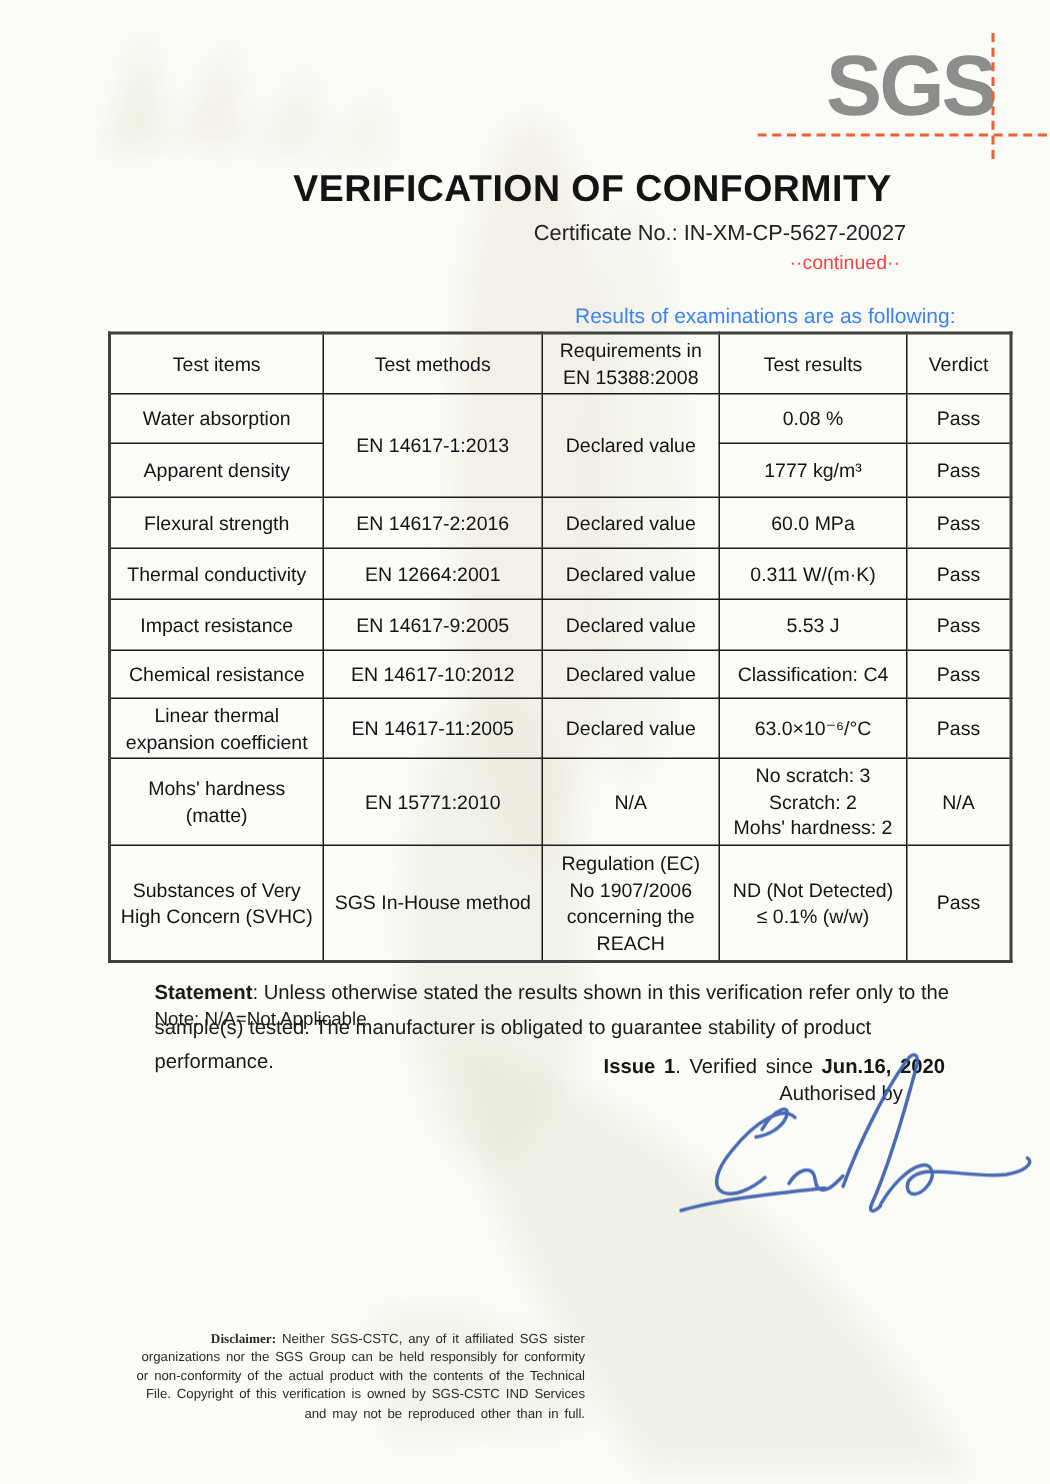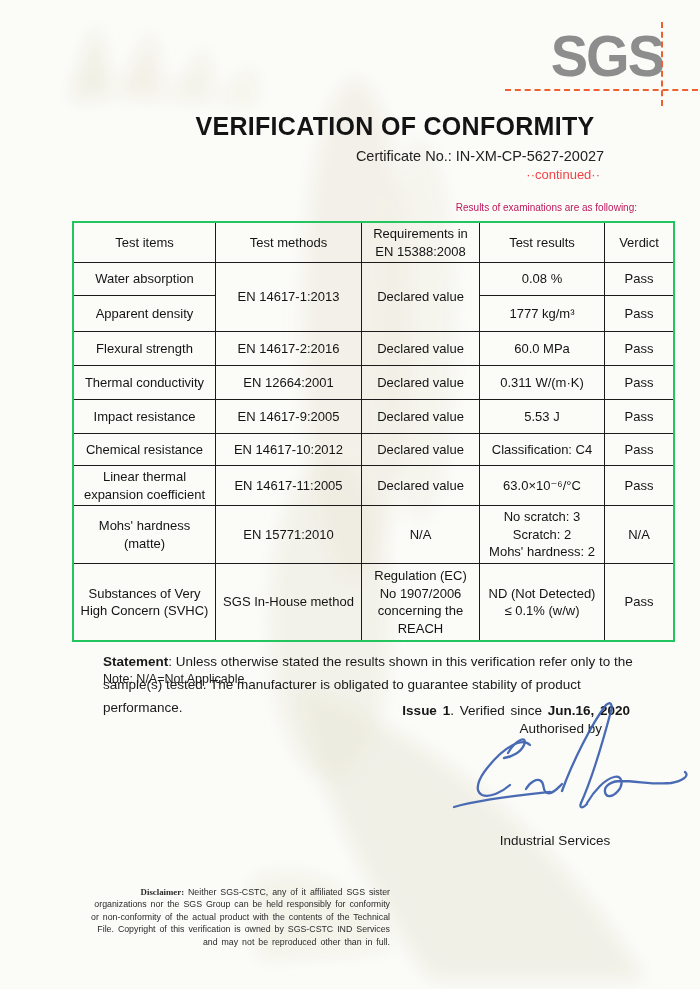--- a/index.html
+++ b/index.html
@@ -22,32 +22,32 @@
   }
   .crop-h{left:505px;top:89px;width:193px;border-top:2px dashed #ee6030;height:0;}
   .crop-v{left:661px;top:22px;height:84px;border-left:2px dashed #ee6030;width:0;}
   
   .title{
     left:85px;top:112px;width:620px;text-align:center;
     font-size:25px;font-weight:bold;color:#141414;letter-spacing:.3px;
   }
   .certline{left:280px;top:148px;width:400px;text-align:center;font-size:14.5px;color:#222;}
   .continued{left:340px;top:167px;width:260px;text-align:right;font-size:13px;color:#ef4444;}
-  .results-caption{left:340px;top:202px;width:297px;text-align:right;font-size:10px;color:#be185d;}
+  .results-caption{left:340px;top:202px;width:297px;text-align:right;font-size:14px;color:#3b82f6;}
   
   .tbl-wrap{left:72px;top:221px;width:565px;}
   table.main{
     border-collapse:collapse;table-layout:fixed;width:565px;
     font-size:13px;color:#141414;
   }
   table.main td,table.main th{
     border:1.5px solid #1b1b1b;text-align:center;vertical-align:middle;
     padding:2px 3px;font-weight:normal;white-space:pre-line;line-height:1.35;
   }
-  table.main{border:2px solid #22c55e;}
+  table.main{border:2px solid #404040;}
   .c0{width:135px}.c1{width:139px}.c2{width:111px}.c3{width:118px}.c4{width:62px}
   tr.h-head{height:37px}
   tr.h-r0{height:33px} tr.h-r1{height:36px} tr.h-r2{height:34px}
   tr.h-r3{height:34px} tr.h-r4{height:34px} tr.h-r5{height:32px}
   tr.h-r6{height:36px} tr.h-r7{height:55px} tr.h-r8{height:78px}
   
   .note{left:103px;top:632px;font-size:12.5px;color:#1a1a1a;margin-top:40px;}
   .statement{left:103px;top:651px;width:545px;font-size:13.5px;line-height:1.7;color:#1a1a1a;white-space:pre-line;}
   .statement b{font-weight:bold;}
   .issue-line{left:240px;top:703px;width:390px;text-align:right;font-size:13.5px;word-spacing:2px;color:#161616;}
@@ -199,19 +199,18 @@
     <path d="M100,50 C92,42 74,52 58,72 C48,84 44,96 52,100 C60,103 72,97 80,90"></path>
     <path d="M78,58 C86,44 98,40 94,50 C91,57 82,62 74,63"></path>
     <path d="M24,112 C52,104 92,100 120,97"></path>
     <path d="M96,94 C100,87 107,83 111,86 C115,89 112,96 117,98 C122,100 128,93 132,89"></path>
     <path d="M132,96 C142,68 162,28 176,10 C180,6 183,9 181,16 C173,46 161,86 151,108 C149,113 152,114 157,109"></path>
     <path d="M157,108 C164,96 175,84 184,82 C192,80 194,89 188,96 C183,102 176,103 175,97 C174,91 181,86 191,86 C207,86 226,90 241,88 C252,86 260,81 255,77"></path>
   </g>
 </svg>
 
 <div class="abs signoff">
-  <div class="dept">Industrial Services</div>
 </div>
 
 <div class="abs disclaimer"><b>Disclaimer:</b><span> Neither SGS-CSTC, any of it affiliated SGS sister organizations nor the SGS Group can be held responsibly for conformity or non-conformity of the actual product with the contents of the Technical File. Copyright of this verification is owned by SGS-CSTC IND Services and may not be reproduced other than in full.</span></div>
 
 <div class="abs footer">
 </div>
 
 </body></html>

